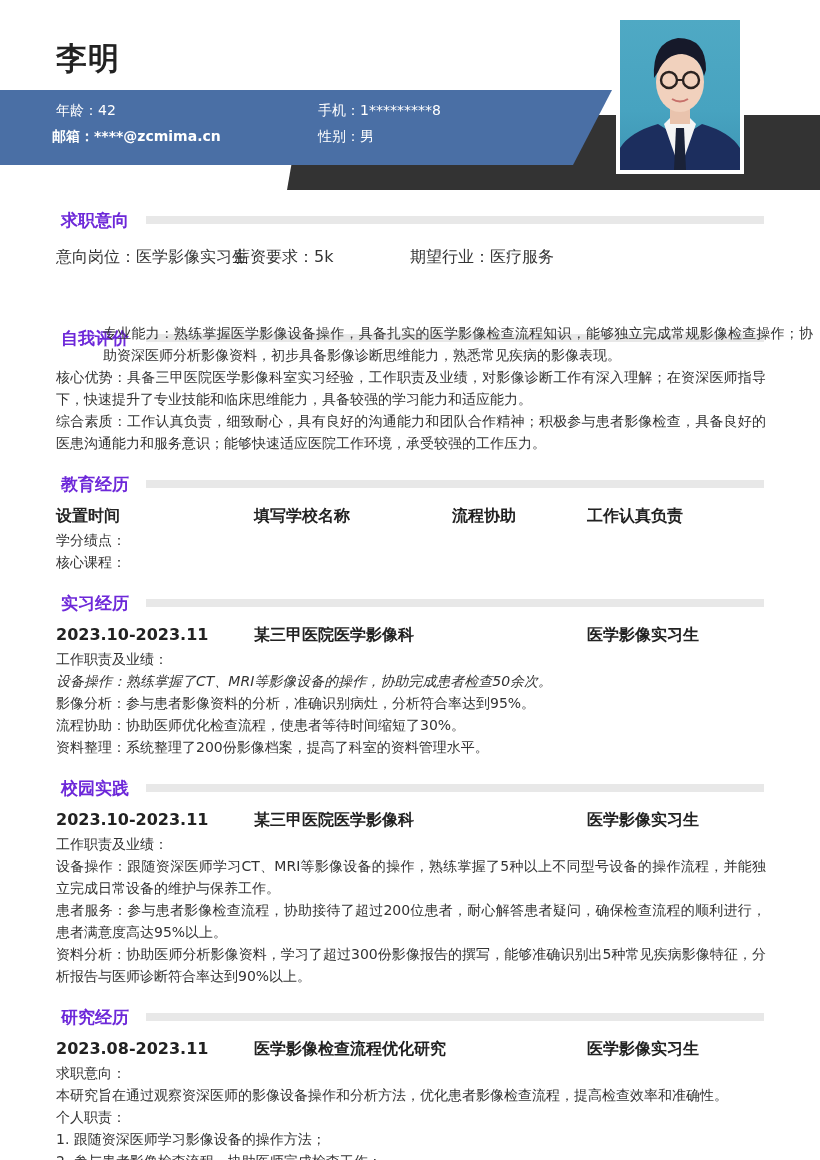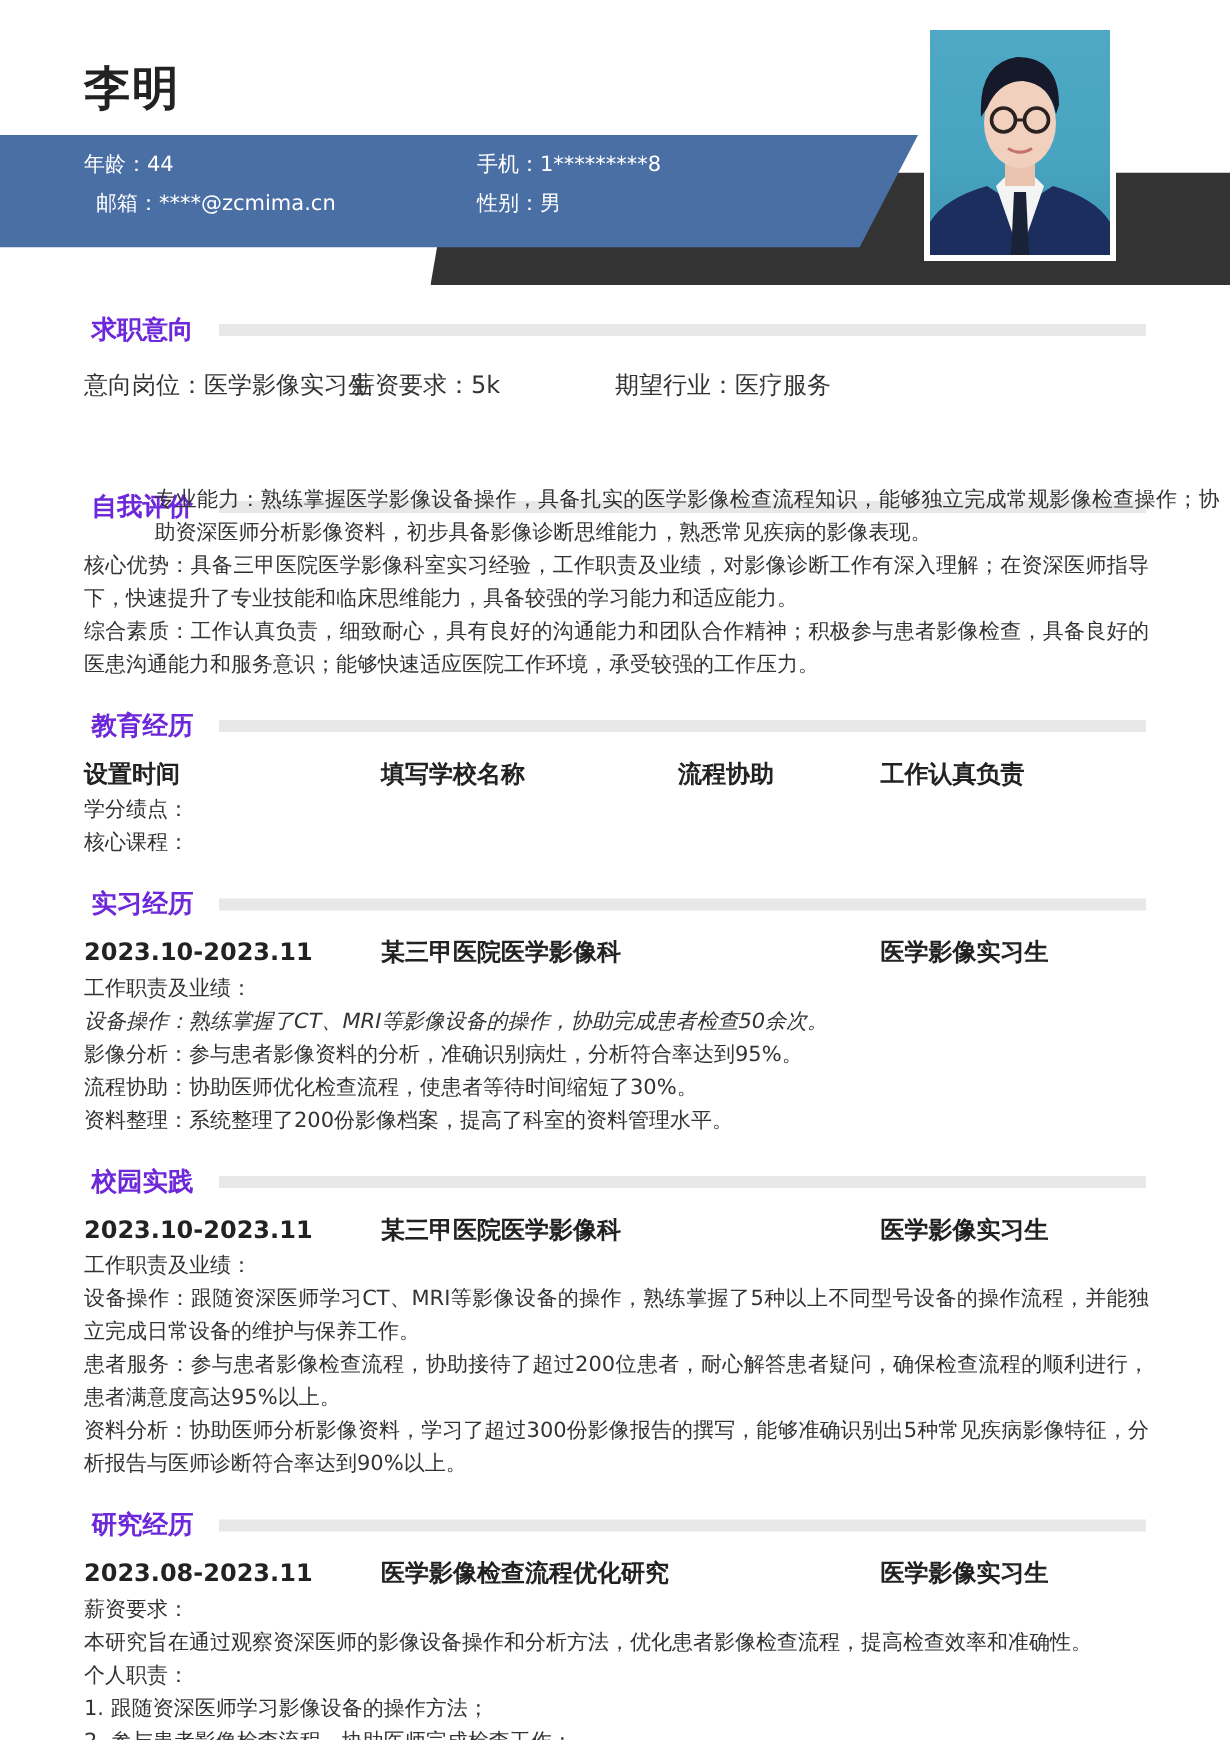--- a/index.html
+++ b/index.html
@@ -61,23 +61,23 @@
     .row { position: absolute; left: 56px; width: 710px; height: 22px; font-size: 16px; line-height: 22px; }
     .row span { position: absolute; top: 0; white-space: nowrap; }
   </style>
 </head>
 <body>
 
 <div class="header">
   <div class="name">李明</div>
   <div class="dark-band"></div>
   <div class="blue-band"></div>
-  <div class="info" style="left:56px; top:100px;">年龄：44</div>
+  <div class="info" style="left:56px; top:100px;">年龄：42</div>
   <div class="info" style="left:318px; top:100px;">手机：1*********8</div>
-  <div class="info" style="left:64px; top:126px;">邮箱：****@zcmima.cn</div>
+  <div class="info" style="left:52px; top:126px;font-weight:bold;">邮箱：****@zcmima.cn</div>
   <div class="info" style="left:318px; top:126px;">性别：男</div>
   <div class="photo-frame">
     <div class="photo">
       <svg width="120" height="150" viewBox="0 0 120 150">
 
         <path d="M0 150 L0 128 Q10 112 38 104 L60 118 L82 104 Q110 112 120 128 L120 150 Z" fill="#1c2e5e"></path>
 
         <path d="M44 104 L60 150 L76 104 L70 98 L50 98 Z" fill="#f4f4f4"></path>
 
         <path d="M56 108 L64 108 L66 150 L54 150 Z" fill="#1a2238"></path>
@@ -160,17 +160,17 @@
 
 <div class="section-head" style="top:1004px;">
   <span class="section-title">研究经历</span>
   <div class="section-bar"></div>
 </div>
 <div class="row bold" style="top:1038px;">
   <span style="left:0;">2023.08-2023.11</span>
   <span style="left:198px;">医学影像检查流程优化研究</span>
   <span style="left:531px;">医学影像实习生</span>
 </div>
-<div class="line" style="top:1062px;">薪资要求：</div>
+<div class="line" style="top:1062px;">求职意向：</div>
 <div class="line" style="top:1084px;">本研究旨在通过观察资深医师的影像设备操作和分析方法，优化患者影像检查流程，提高检查效率和准确性。</div>
 <div class="line" style="top:1106px;">个人职责：</div>
 <div class="line" style="top:1128px;">1. 跟随资深医师学习影像设备的操作方法；</div>
 <div class="line" style="top:1150px;">2. 参与患者影像检查流程，协助医师完成检查工作；</div>
 
 </body></html>

